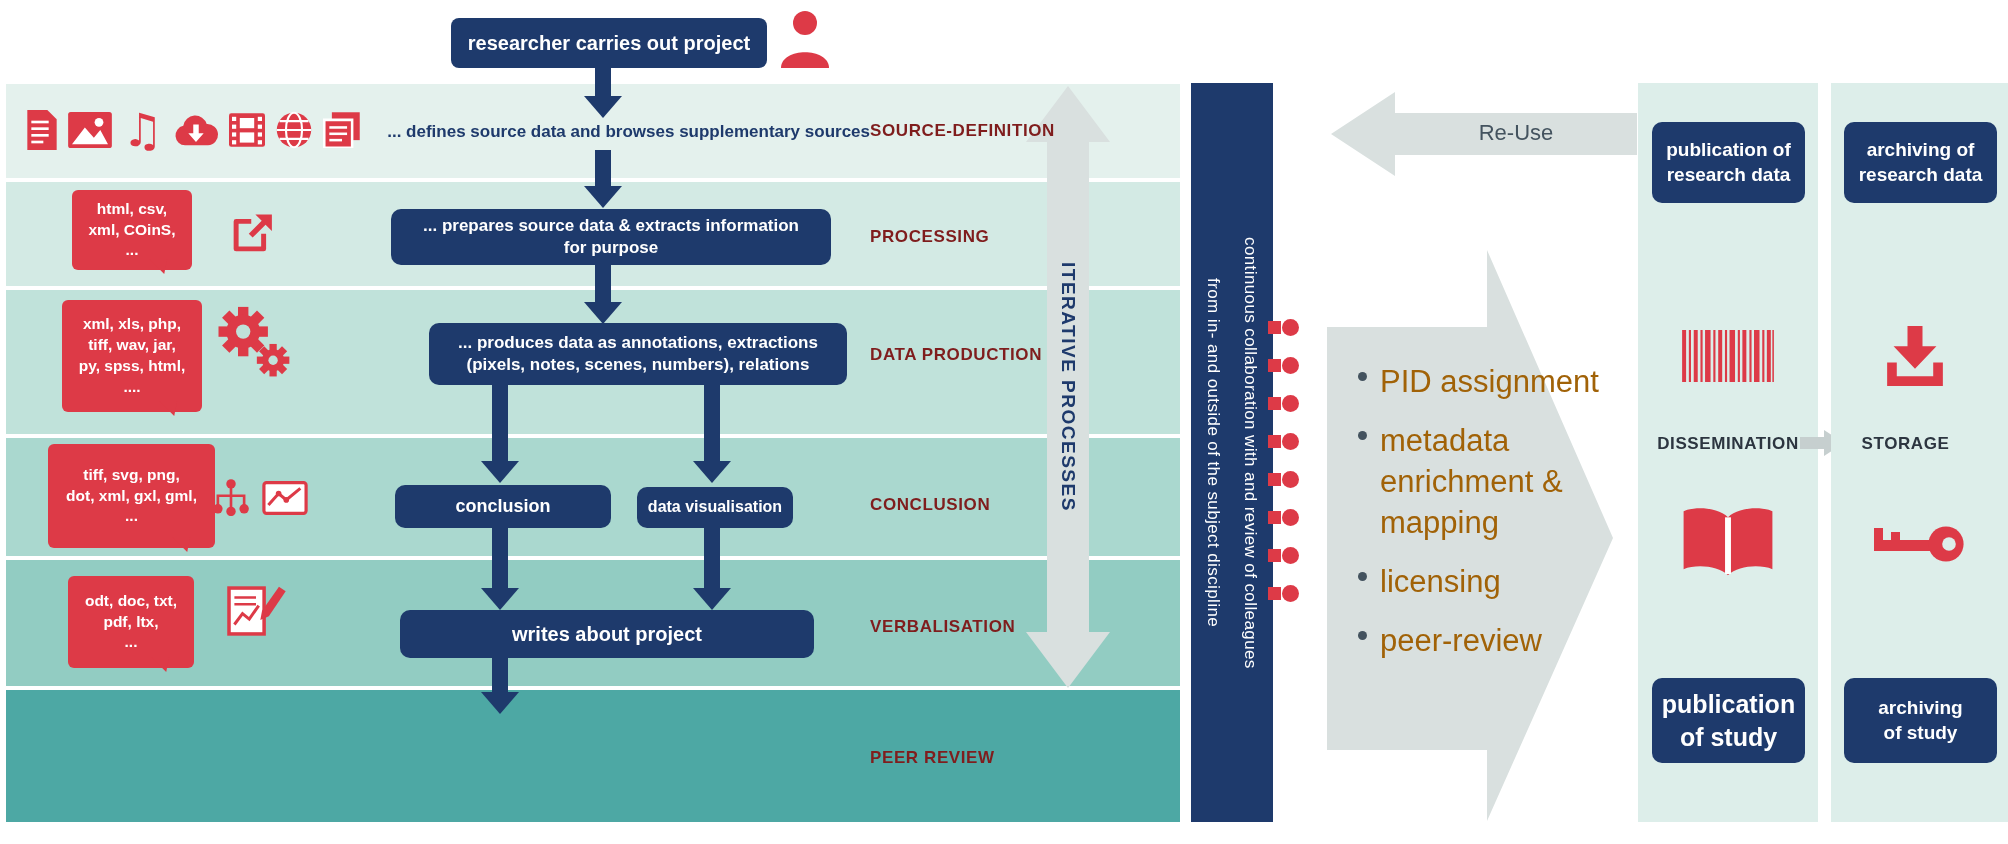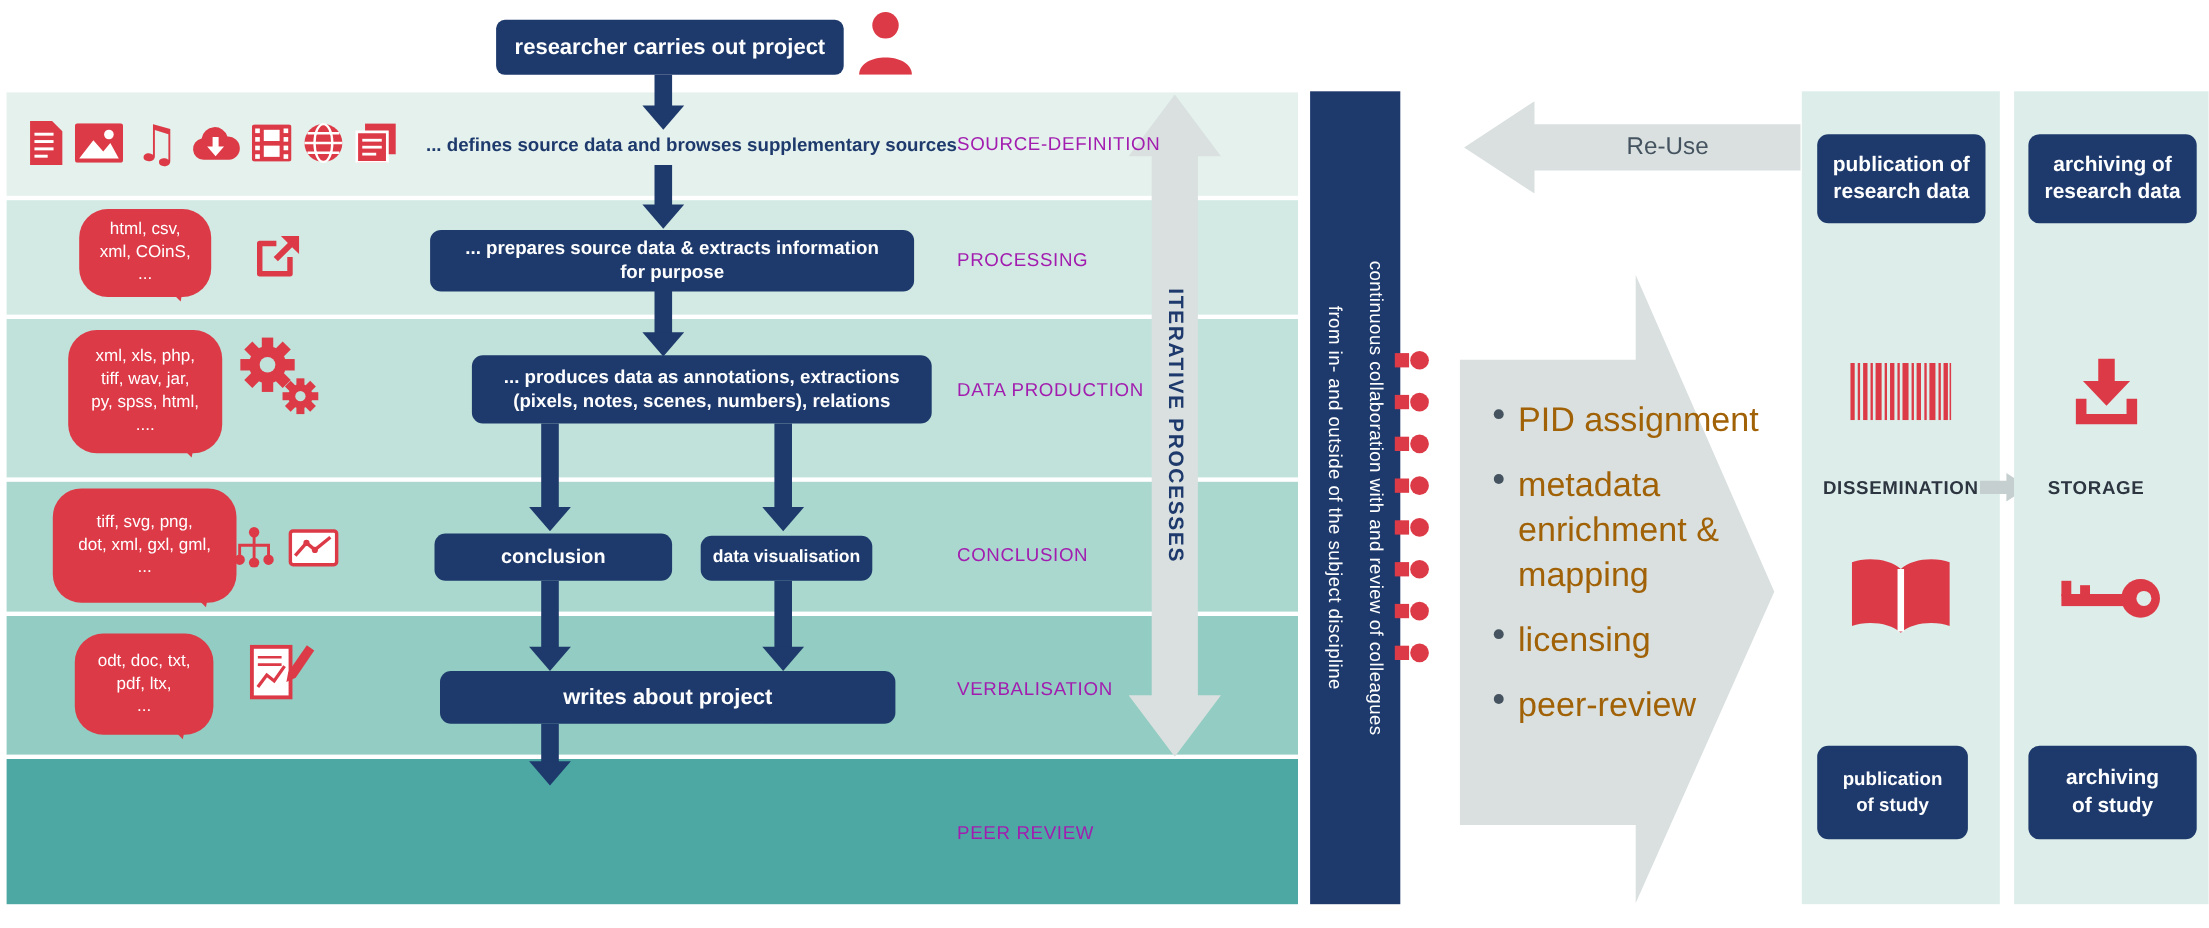--- a/index.html
+++ b/index.html
@@ -3,26 +3,26 @@
 <meta charset="utf-8">
 <style>
   *{margin:0;padding:0;box-sizing:border-box}
   html,body{background:#fff}
   body{font-family:"Liberation Sans",sans-serif;color:#1e3a6c}
   .canvas{position:relative;width:2008px;height:844px;background:#fff;overflow:hidden}
   .abs{position:absolute}
   .band{position:absolute;left:6px;width:1174px}
   .navy-box{position:absolute;background:#1e3a6c;color:#fff;display:flex;align-items:center;justify-content:center;
     text-align:center;font-weight:700;white-space:pre-line;border-radius:10px;line-height:1.3}
-  .stage-label{position:absolute;left:870px;width:300px;color:#a21caf;font-weight:400;font-size:17px;letter-spacing:.6px}
+  .stage-label{position:absolute;left:870px;width:300px;color:#7f1d1d;font-weight:700;font-size:17px;letter-spacing:.6px}
   .band-text{position:absolute;color:#1e3a6c;font-weight:700;font-size:17px;text-align:right}
   .shaft{position:absolute;width:16px;background:#1e3a6c}
   .ahead{position:absolute;width:0;height:0;border-left:19px solid transparent;border-right:19px solid transparent;border-top:22px solid #1e3a6c}
-  .bubble{position:absolute;background:#dd3a47;color:#fff;border-radius:26px;display:flex;align-items:center;justify-content:center;
-    text-align:center;white-space:pre-line;font-size:15.5px;font-weight:400;line-height:1.35}
+  .bubble{position:absolute;background:#dd3a47;color:#fff;border-radius:6px;display:flex;align-items:center;justify-content:center;
+    text-align:center;white-space:pre-line;font-size:15.5px;font-weight:700;line-height:1.35}
   .bubble::after{content:"";position:absolute;bottom:-13px;right:20px;border:9px solid transparent;border-top:15px solid #dd3a47;transform:skewX(22deg)}
   .vtext{position:absolute;writing-mode:vertical-rl;display:flex;align-items:center;justify-content:center;text-align:center}
   .iter-label{color:#1e3a6c;font-weight:700;font-size:19px;letter-spacing:1.5px}
   .collab-bar{position:absolute;background:#1e3a6c;display:flex;align-items:center;justify-content:center}
   .collab-text{writing-mode:vertical-rl;color:#fff;font-size:17px;line-height:2.2;white-space:pre-line;text-align:center;letter-spacing:.4px}
   .plugs{position:absolute;display:flex;flex-direction:column;justify-content:space-between}
   .plug{display:flex;align-items:center}
   .plug-sq{width:13px;height:13px;background:#dd3a47;display:inline-block}
   .plug-dot{width:17px;height:17px;border-radius:50%;background:#dd3a47;display:inline-block;margin-left:1px}
   .bullets{position:absolute}
@@ -292,21 +292,21 @@
         <rect x="52.4" width="1.4" height="34"></rect>
         <rect x="55.4" width="2.6" height="34"></rect>
         <rect x="59" width="1" height="34"></rect>
       </g>
   </svg>
   <div class="col-label" style="left:1638px;top:434px;width:180px">DISSEMINATION</div>
   <svg class="abs" style="left:1678px;top:505px" width="100" height="74" viewBox="0 0 40 30">
     <path d="M20 5C16 1 7 .5 2 2.5V26c5-2 14-1.5 18 2.5 4-4 13-4.5 18-2.5V2.5C33 .5 24 1 20 5z" fill="#dd3a47"></path>
     <path d="M20 5v23" stroke="#fff" stroke-width="2.4"></path>
   </svg>
-  <div class="navy-box" style="left:1652px;top:678px;width:137px;height:85px;font-size:17px">publication
+  <div class="navy-box" style="left:1652px;top:678px;width:153px;height:85px;font-size:25px">publication
 of study</div>
 
   <svg class="abs" style="left:1800px;top:428px" width="44" height="30" viewBox="0 0 44 30">
     <path d="M0 9h24V2l20 13-20 13v-7H0z" fill="#c6cfcf"></path>
   </svg>
 
   <div class="col-panel" style="left:1831px;top:83px;width:177px;height:739px"></div>
   <div class="navy-box" style="left:1844px;top:122px;width:153px;height:81px;font-size:19px">archiving of
 research data</div>
   <svg class="abs" style="left:1882px;top:326px" width="66" height="60" viewBox="0 0 30 28">

